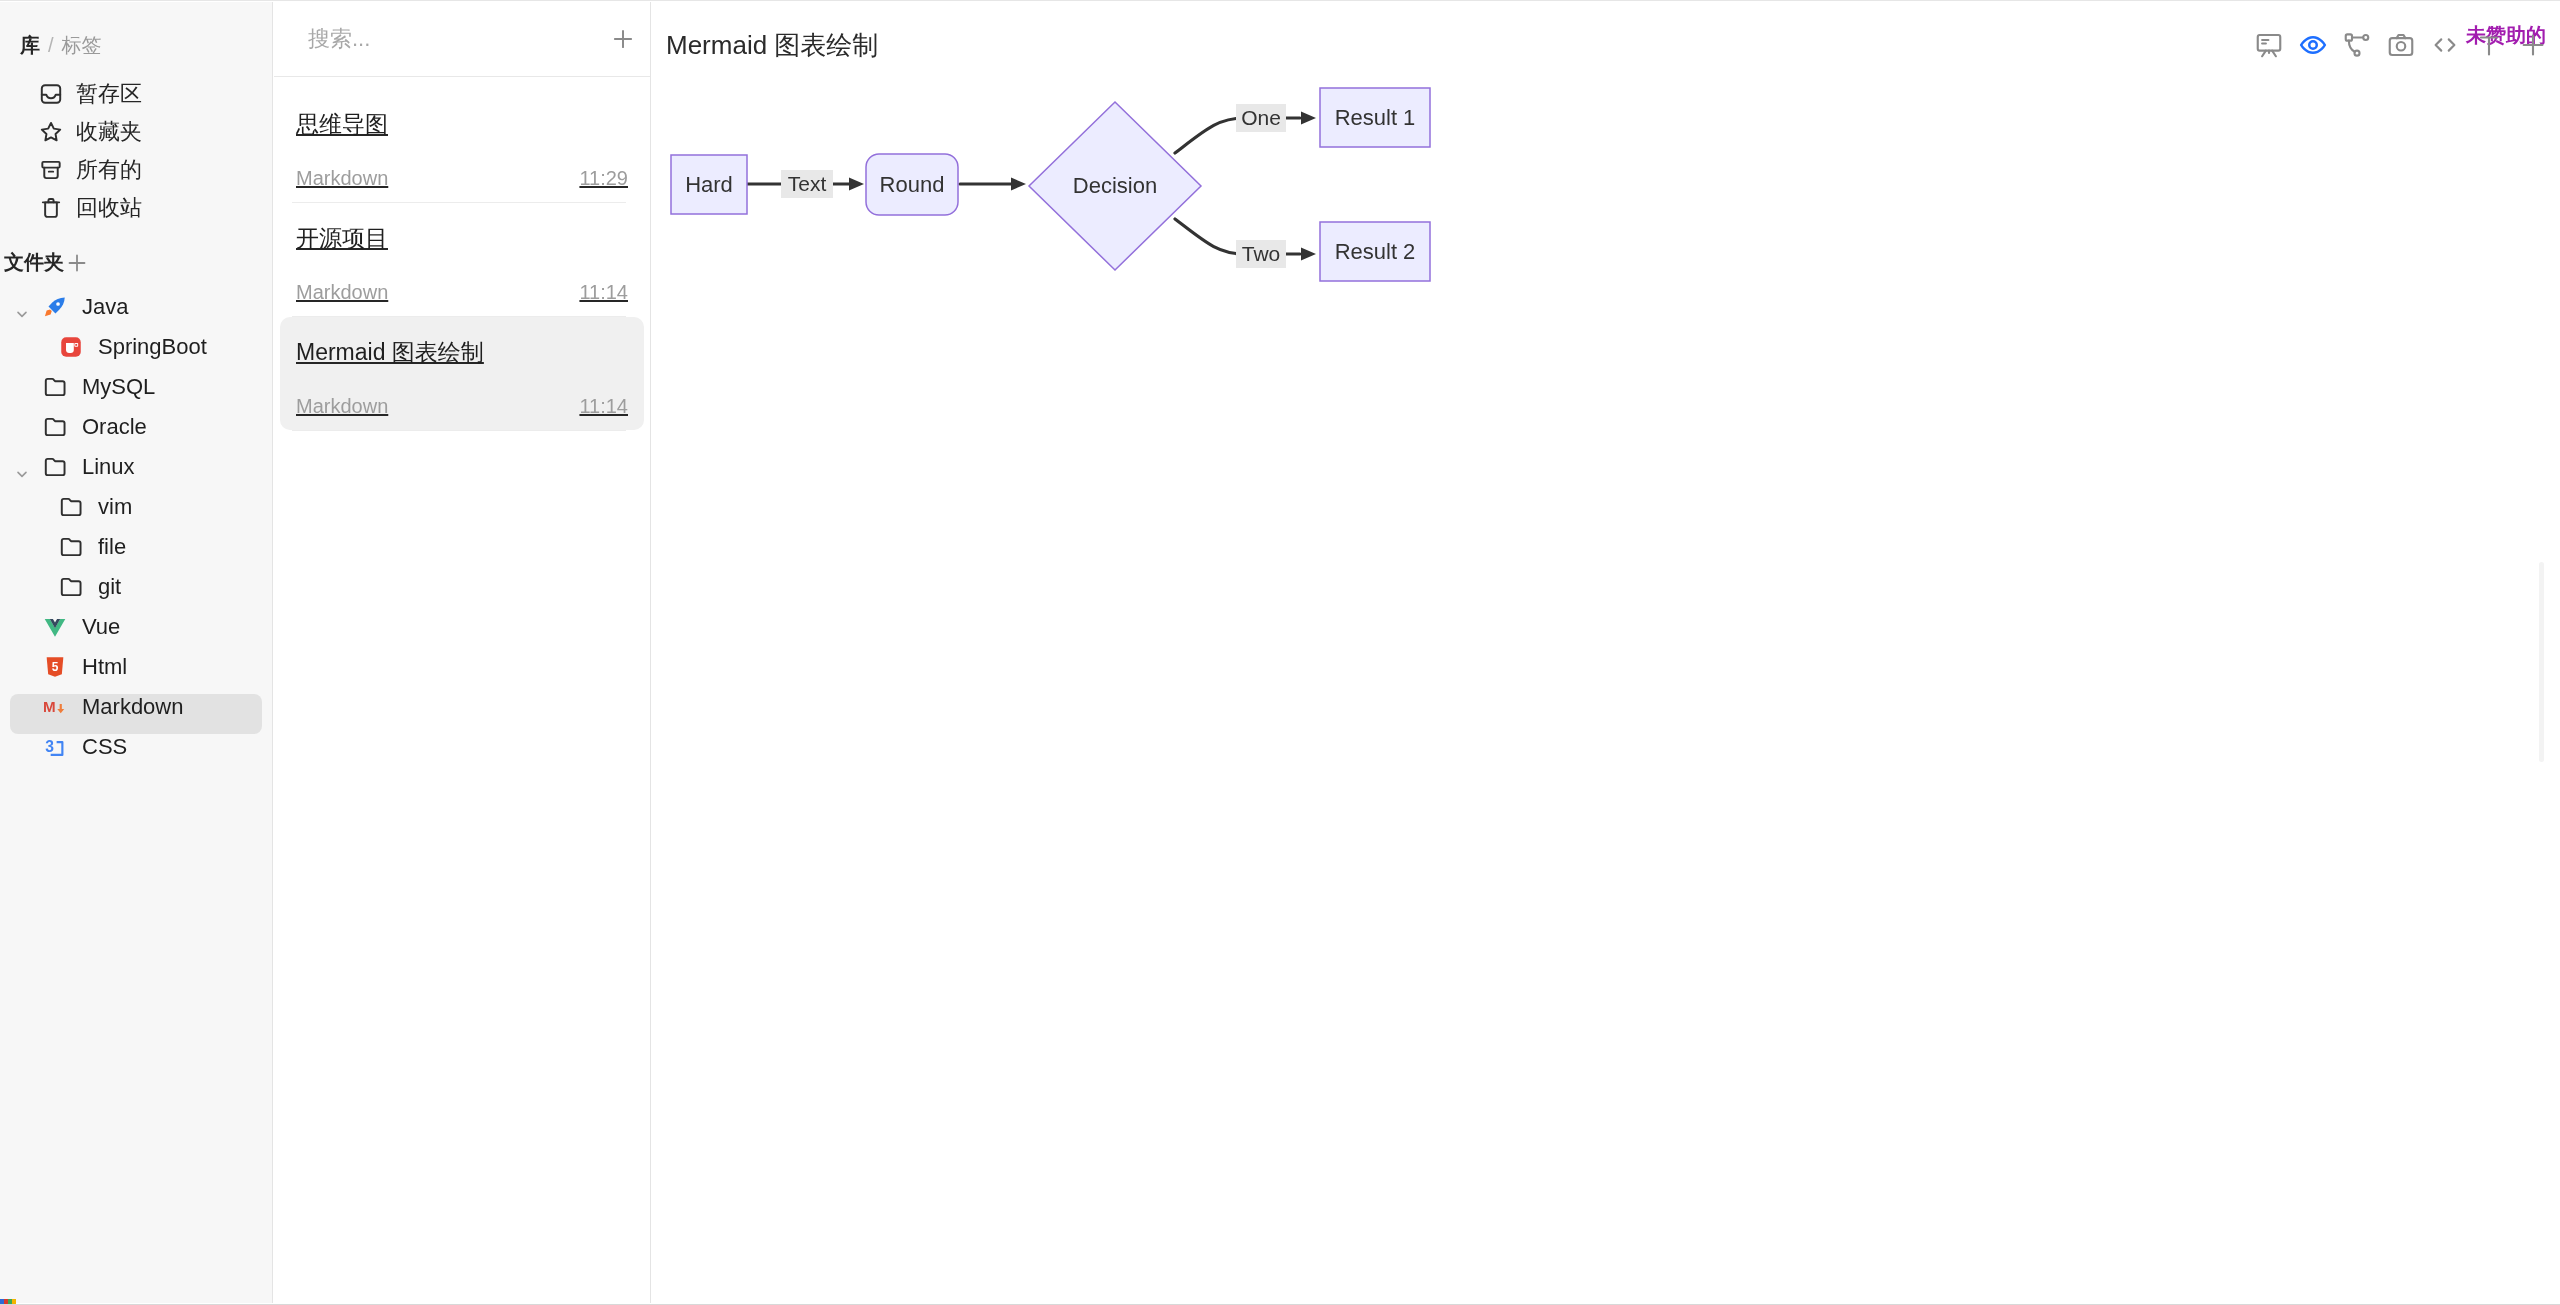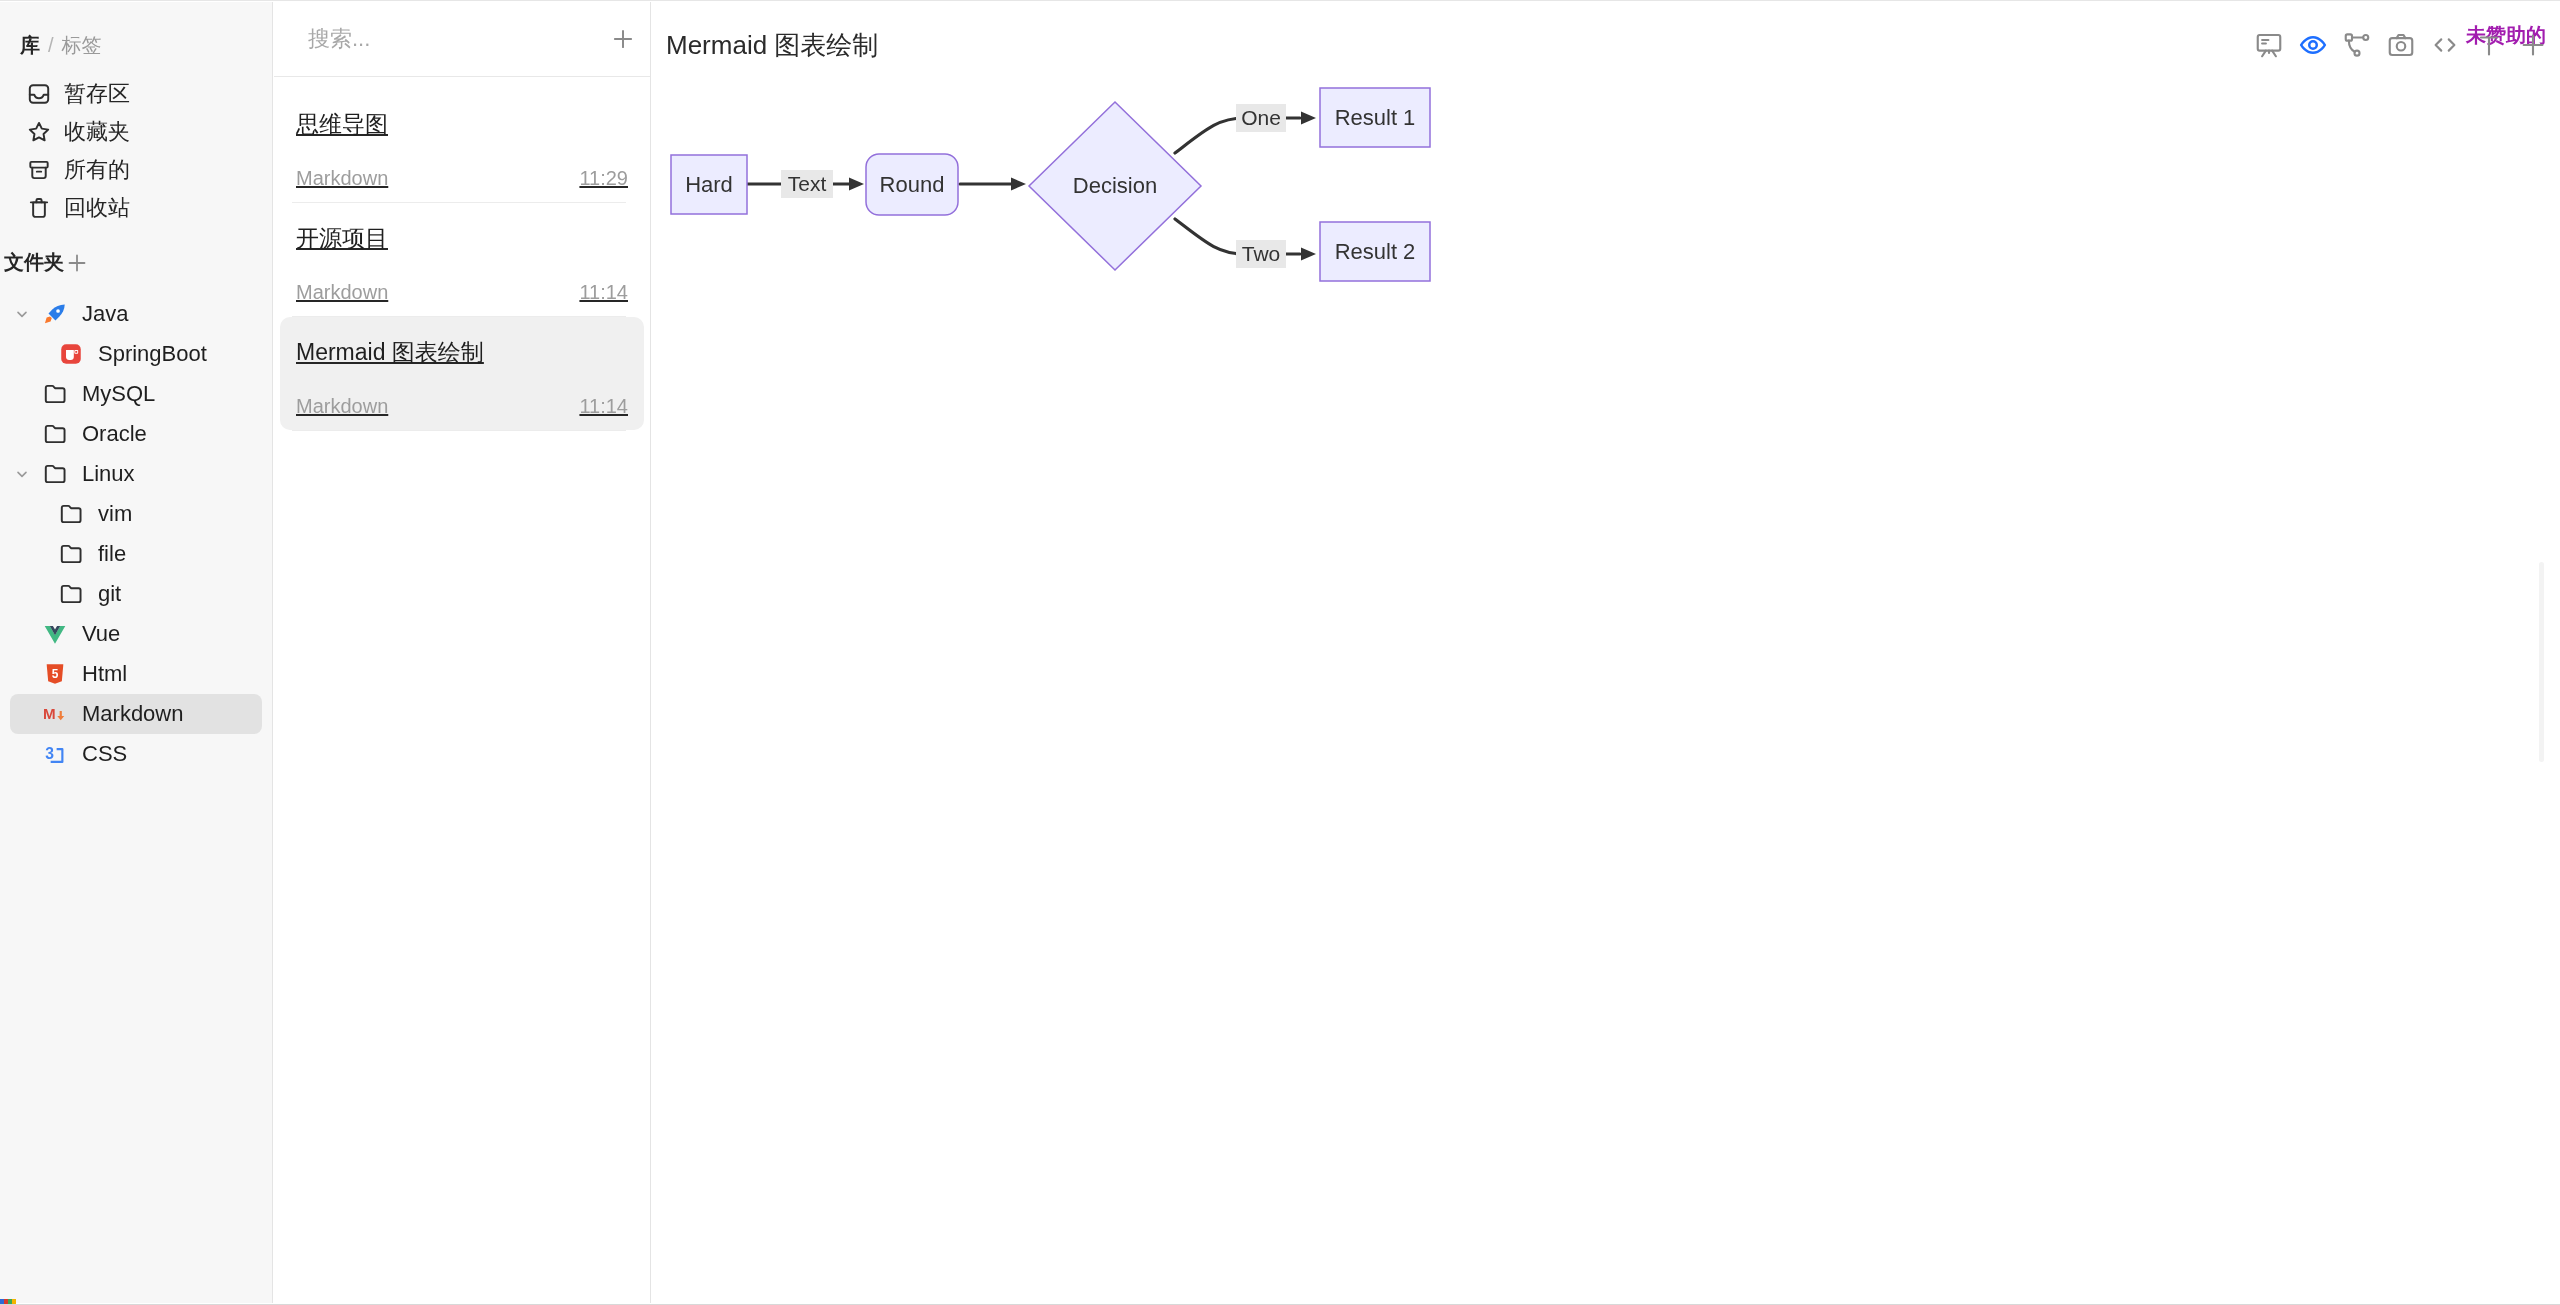--- a/index.html
+++ b/index.html
@@ -11,28 +11,28 @@
   }
 
   
   .sidebar {
     position:absolute; left:0; top:1px; bottom:1px; width:273px;
     background:#f7f7f7; border-right:1px solid #e4e4e4;
   }
   .lib-header { margin:30px 0 0 20px; font-size:20px; color:#9a9a9a; display:flex; gap:8px; align-items:baseline; }
   .lib-header .lib-name { font-weight:700; color:#262626; }
   .lib-items { margin-top:16px; }
-  .lib-item { display:flex; align-items:center; height:38px; padding-left:26px; gap:12px; font-size:22px; color:#262626; cursor:default; }
+  .lib-item { display:flex; align-items:center; height:38px; padding-left:38px; gap:12px; font-size:22px; color:#262626; cursor:default; }
   .lib-item svg { flex:0 0 auto; }
 
   .folders-header { margin:22px 22px 0 4px; display:flex; align-items:center; font-size:20px; font-weight:700; color:#262626; }
   .folders-header .plus-btn { width:26px; height:26px; display:flex; align-items:center; justify-content:center; }
 
   .tree { margin-top:18px; }
-  .tree-row { position:relative; display:flex; align-items:center; height:40px; padding-left:42px; gap:14px; font-size:22px; color:#1f1f1f; }
+  .tree-row { position:relative; display:flex; height:40px; padding-left:42px; gap:14px; font-size:22px; color:#1f1f1f; }
   .tree-row.child { padding-left:58px; }
   .tree-row .chev { position:absolute; left:14px; top:50%; transform:translateY(-50%); }
   .tree-row.selected { background:#e2e2e2; border-radius:8px; margin:0 10px; padding-left:32px; }
   .tree-row svg { flex:0 0 auto; }
 
   
   .notes-panel { position:absolute; left:274px; top:1px; bottom:1px; width:377px; background:#fff; border-right:1px solid #e4e4e4; }
   .search-row { height:75px; border-bottom:1px solid #e8e8e8; display:flex; align-items:center; padding:0 20px; gap:14px; }
   .search-input { flex:1; border:none; outline:none; background:transparent; font-size:22px; color:#0f172a; font-family:inherit; }
   .search-input::placeholder { color:#a8a8a8; }

